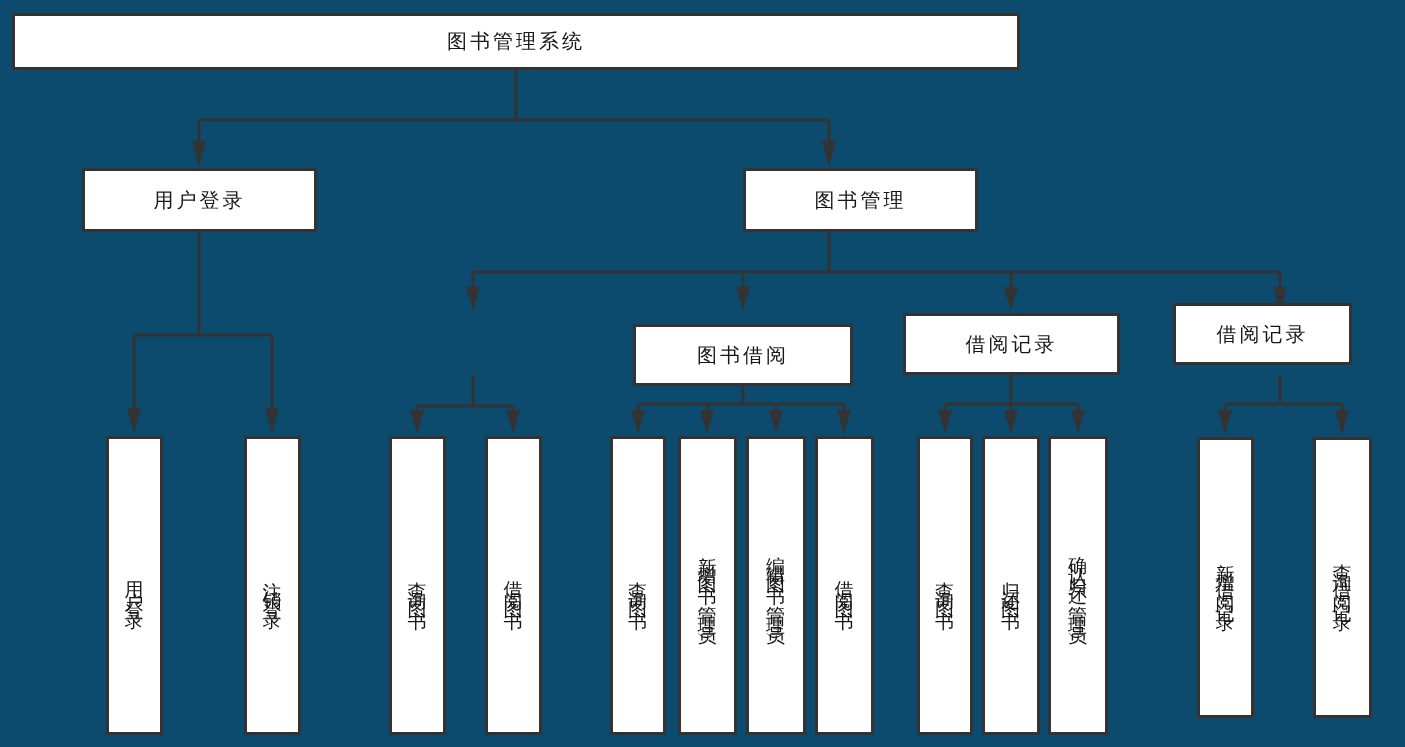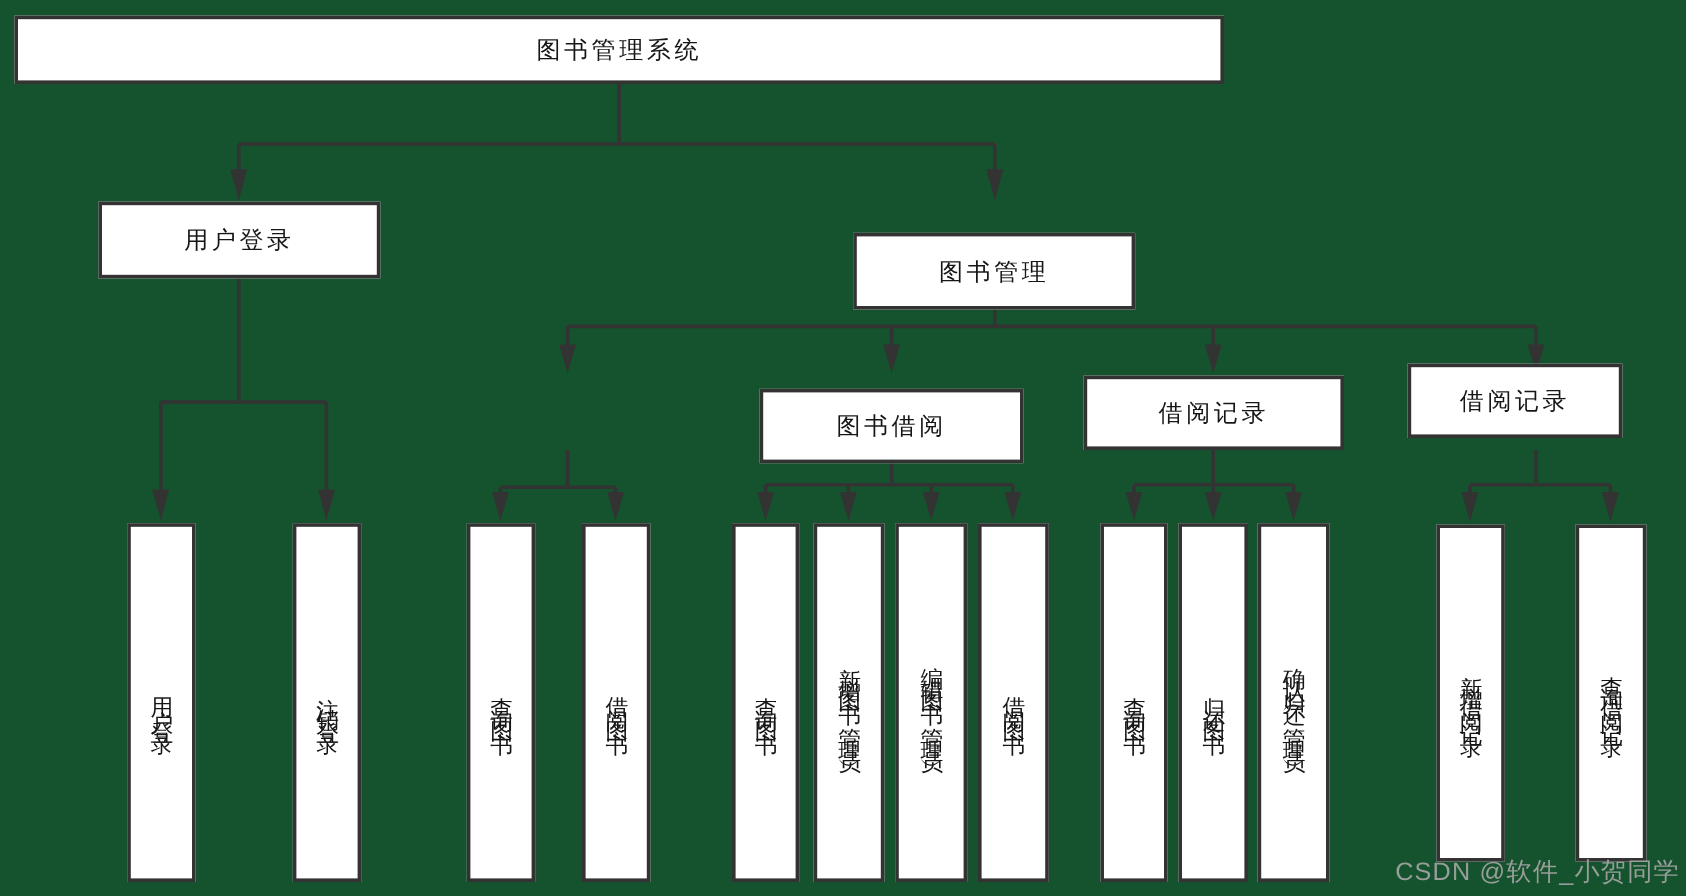--- a/index.html
+++ b/index.html
@@ -1,20 +1,20 @@
 <!DOCTYPE html>
 <html><head>
 <meta charset="utf-8">
 <style>
   html, body { margin: 0; padding: 0; background: #ffffff; }
   .canvas {
     position: relative;
     width: 1405px;
     height: 747px;
-    background: #14532d;
+    background: #0c4a6e;
     font-family: "Liberation Sans", sans-serif;
     overflow: hidden;
   }
   svg.connectors { position: absolute; left: 0; top: 0; z-index: 1; }
   .node {
     position: absolute;
     background: #ffffff;
     border: 3px solid #333333;
     box-sizing: border-box;
     display: flex;
@@ -97,21 +97,21 @@
     </g>
   </svg>
 
   <div class="node h-node" style="left:12px; top:13px; width:1008px; height:57px;">
     <span>图书管理系统</span>
   </div>
 
   <div class="node h-node" style="left:82px; top:168px; width:235px; height:64px;">
     <span>用户登录</span>
   </div>
-  <div class="node h-node" style="left:711px; top:168px; width:235px; height:64px;margin-top:26px;">
+  <div class="node h-node" style="left:743px; top:168px; width:235px; height:64px;">
     <span>图书管理</span>
   </div>
 
   <div class="node h-node" style="left:633px; top:324px; width:220px; height:62px;">
     <span>图书借阅</span>
   </div>
   <div class="node h-node" style="left:903px; top:313px; width:217px; height:62px;">
     <span>借阅记录</span>
   </div>
   <div class="node h-node" style="left:1173px; top:303px; width:179px; height:62px;">
@@ -155,15 +155,14 @@
     <span>确认归还（管理员）</span>
   </div>
 
   <div class="node v-node" style="left:1197px; top:437px; width:57px; height:281px;">
     <span>新增借阅记录</span>
   </div>
   <div class="node v-node" style="left:1313px; top:437px; width:59px; height:281px;">
     <span>查询借阅记录</span>
   </div>
 
-  <div class="watermark">CSDN @软件_小贺同学</div>
 
 </div>
 
 </body></html>

